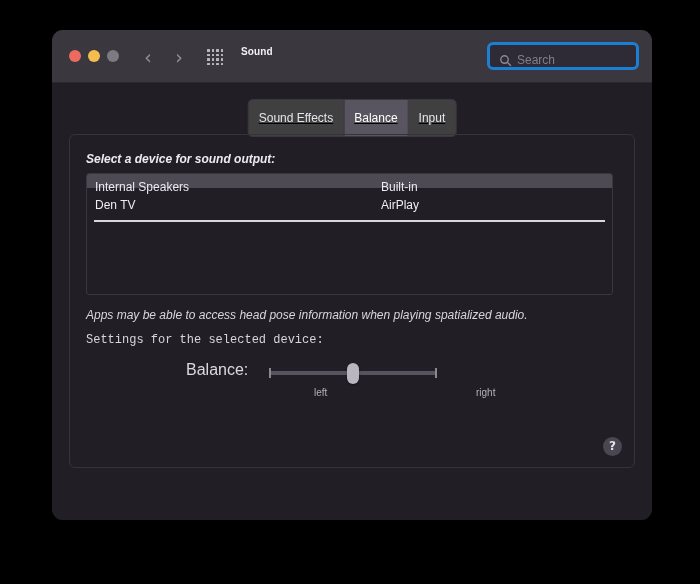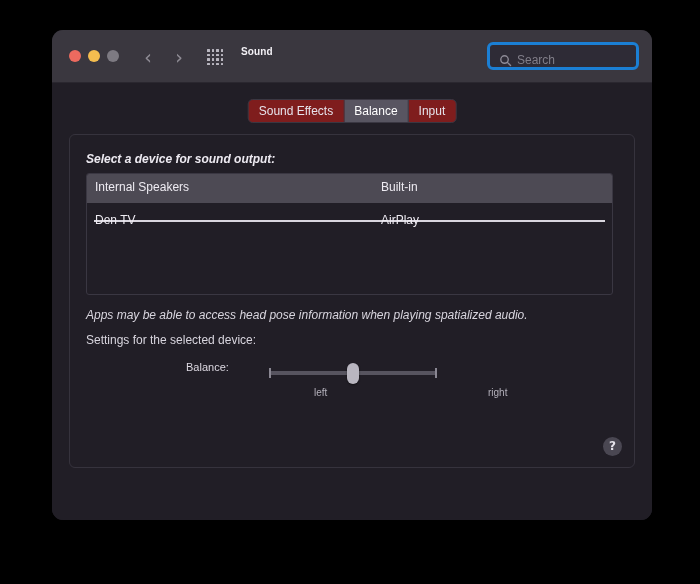--- a/index.html
+++ b/index.html
@@ -111,26 +111,27 @@
   #searchinput::placeholder { color: #817e89; }
 
   
   #body { position: relative; height: 437px; background: #211e26; }
 
   #tabs {
     position: absolute;
     left: 50%;
     transform: translateX(-50%);
     top: 16px;
-    height: 24px;
+    height: 38px;
     display: flex;
-    background: #7f1d1d;
+    background: #404040;
     border: 1px solid #3a3742;
     border-radius: 5px;
     overflow: hidden;
+    text-decoration: underline;
   }
   .tab {
     padding: 0 10px;
     height: 100%;
     display: flex;
     align-items: center;
     font-size: 12px;
     color: #e6e3eb;
     border-right: 1px solid #3a3742;
     white-space: nowrap;
@@ -190,21 +191,21 @@
     top: 3px;
     width: 1px;
     height: 13px;
     background: #55525e;
   }
   #thead .sep.s1 { left: 287px; }
   #thead .sep.s2 { left: 500px; }
 
   .trow {
     position: relative;
-    height: 29px;
+    height: 14px;
   }
   .trow.selected { background: #4d4a54; }
   .trow .cell {
     position: absolute;
     top: 6px;
     font-size: 12px;
     color: #eeebf2;
     white-space: nowrap;
   }
   .trow .cell.name { left: 8px; }
@@ -226,28 +227,29 @@
     font-size: 12px;
     color: #d8d5de;
     font-style: italic;
   }
   #settings-label {
     position: absolute;
     left: 16px;
     top: 198px;
     font-size: 12px;
     color: #d8d5de;
+    font-family: Liberation Mono, monospace;
   }
 
   
   #balance-label {
     position: absolute;
     left: 116px;
     top: 226px;
-    font-size: 11px;
+    font-size: 16px;
     color: #ddd9e2;
   }
   #balance-slider {
     position: absolute;
     left: 199px;
     top: 230px;
     width: 168px;
     height: 16px;
   }
   #balance-slider .track {
@@ -280,21 +282,21 @@
     box-shadow: 0 1px 2px rgba(0,0,0,0.45);
   }
   #balance-left, #balance-right {
     position: absolute;
     top: 252px;
     font-size: 10px;
     color: #b3b0ba;
     padding-left: 48px;
   }
   #balance-left  { left: 196px; }
-  #balance-right { left: 370px; }
+  #balance-right { left: 358px; }
 
   #helpbtn {
     position: absolute;
     right: 12px;
     bottom: 11px;
     width: 19px;
     height: 19px;
     border-radius: 50%;
     background: #4a4752;
     color: #e5e2ea;

